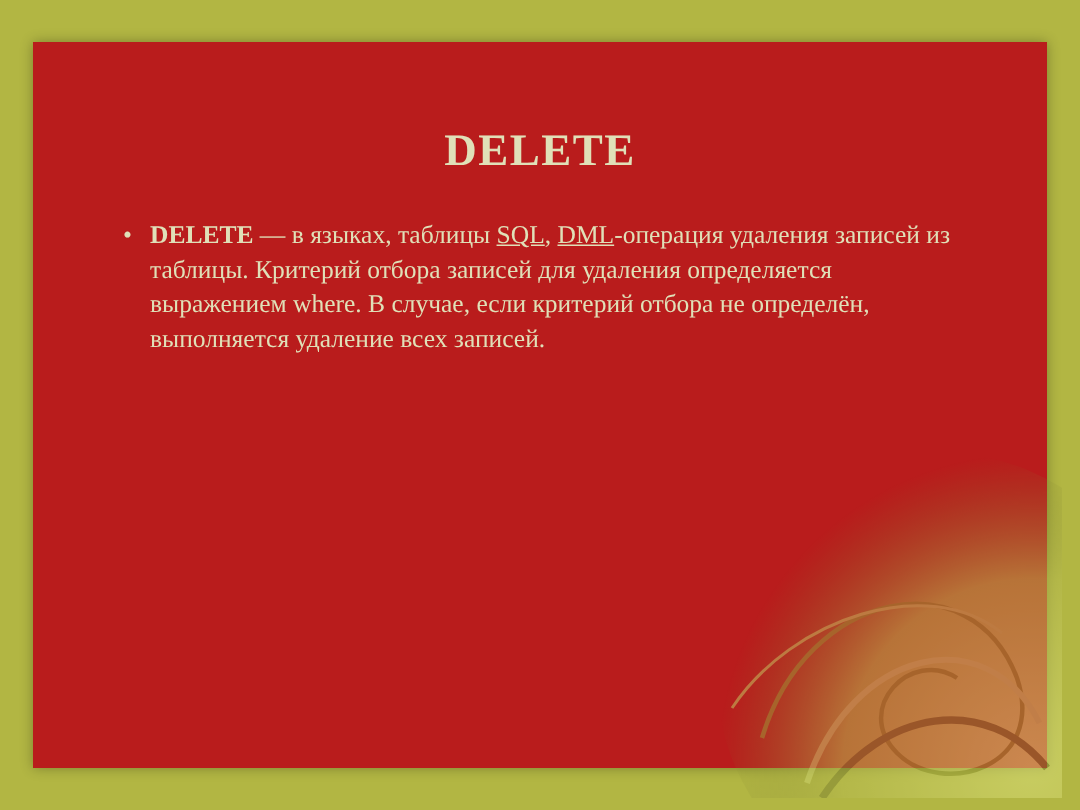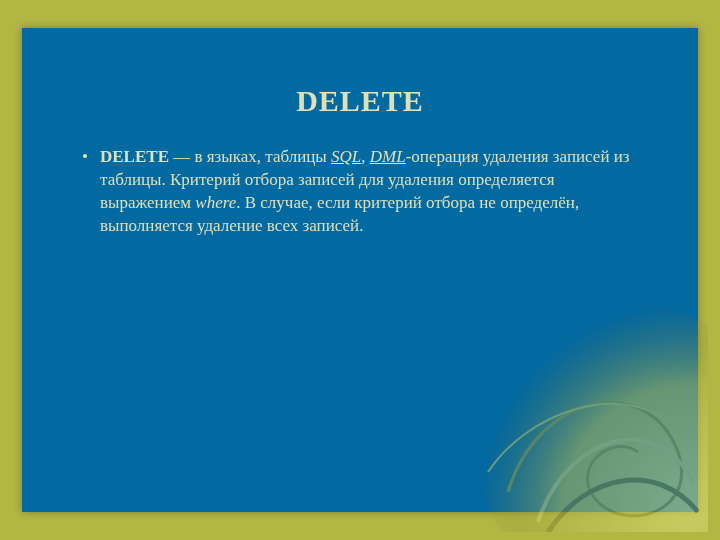--- a/index.html
+++ b/index.html
@@ -8,21 +8,21 @@
     font-family: Georgia, 'Times New Roman', serif;
     background: #b2b643;
     position: relative;
   }
   .outer-frame {
     position: absolute;
     top: 28px;
     left: 22px;
     right: 22px;
     bottom: 28px;
-    background: #0369a1;
+    background: #b91c1c;
     box-shadow: 0 0 8px rgba(0,0,0,0.3);
   }
   .title {
     position: absolute;
     top: 56px;
     left: 0;
     width: 100%;
     text-align: center;
     color: #e0e0b8;
     font-size: 30px;
@@ -41,22 +41,22 @@
   .content ul { list-style: none; padding-left: 20px; }
   .content li { position: relative; padding-left: 18px; }
   .content li::before {
     content: "•";
     position: absolute;
     left: 0;
     top: 0;
     color: #e0e0b8;
   }
   .bold { font-weight: bold; }
-  .italic { font-style: italic; }
-  .link { text-decoration: underline; color: #e0e0b8; font-style: italic; }
+  .italic { }
+  .link { text-decoration: underline; color: #e0e0b8; }
   
   .swirl {
     position: absolute;
     right: -10px;
     bottom: -20px;
     width: 260px;
     height: 260px;
     pointer-events: none;
     opacity: 0.55;
   }

